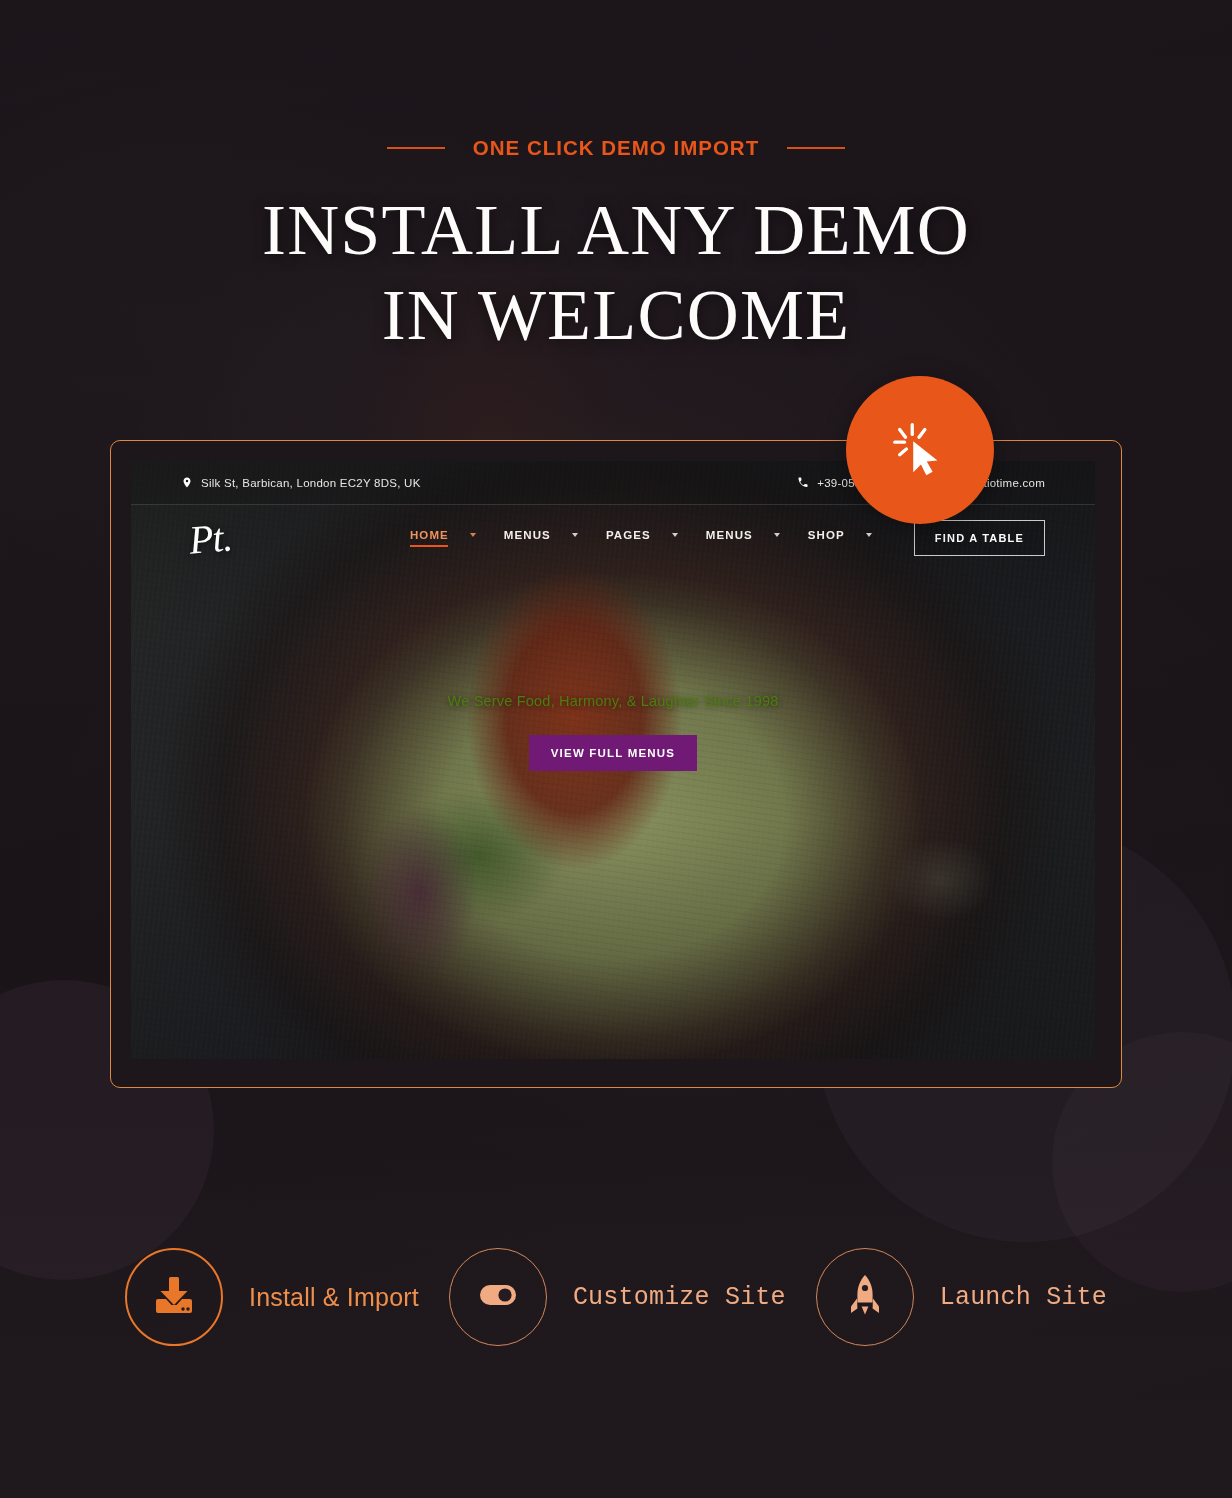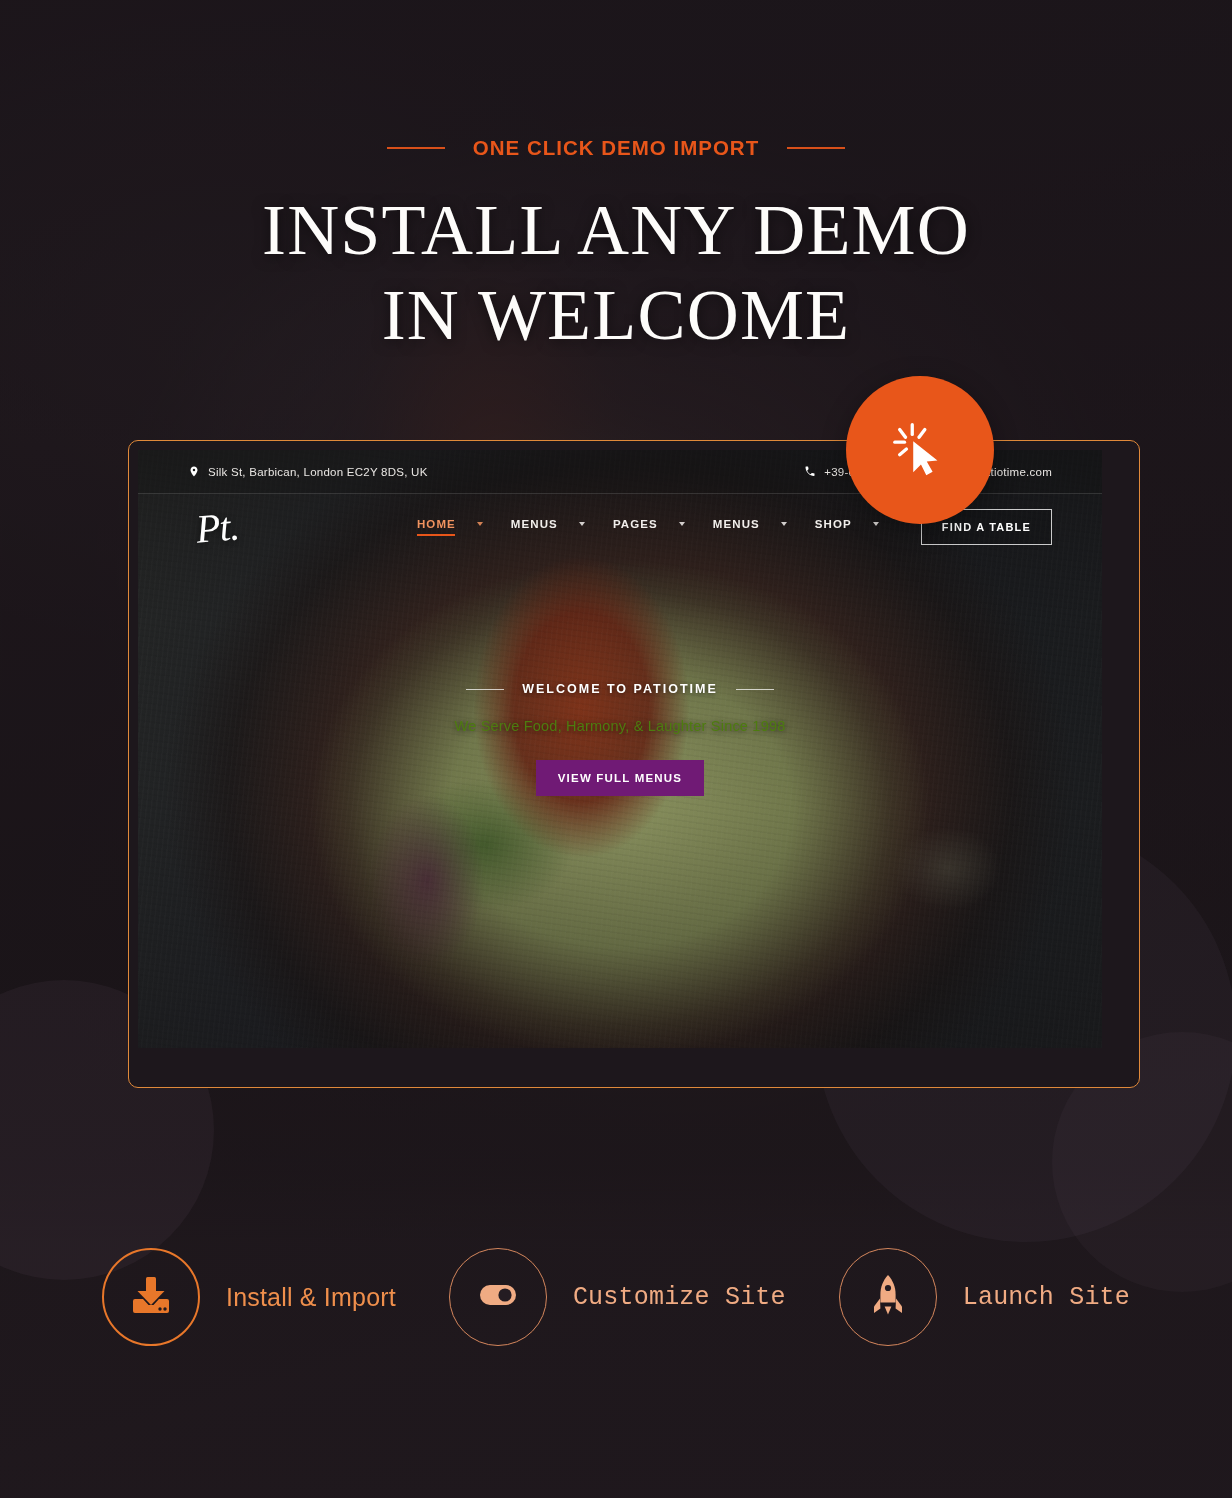--- a/index.html
+++ b/index.html
@@ -80,26 +80,26 @@
     font-size: 72px;
     line-height: 1.18;
     letter-spacing: 1.2px;
     text-shadow: 0 2px 14px rgba(0,0,0,.55);
   }
   .main-title .l2 { display: block; }
 
   
   .frame {
     position: absolute;
-    left: 128px; top: 440px;
+    left: 110px; top: 440px;
     width: 1012px; height: 648px;
     border: 1px solid #e0893a;
     border-radius: 10px;
     background: #1d171c;
-    padding: 9px;
+    padding: 20px;
   }
   .screen {
     position: relative;
     width: 964px; height: 598px;
     overflow: hidden;
     background: #0e1210;
   }
   
   .screen-photo {
     position: absolute; inset: 0;
@@ -252,21 +252,21 @@
   }
   .click-badge svg { width: 62px; height: 62px; }
 
   
   .features {
     position: absolute;
     left: 0; top: 1248px;
     width: 1232px;
     display: flex;
     justify-content: center;
-    gap: 53px;
+    gap: 30px;
     z-index: 10;
   }
   .feature {
     display: flex; align-items: center; gap: 26px;
   }
   .feature-ring {
     width: 98px; height: 98px;
     border-radius: 50%;
     display: flex; align-items: center; justify-content: center;
     flex: 0 0 auto;
@@ -356,25 +356,20 @@
           </div>
           <div class="nav-item">
             <span>SHOP</span>
             <span class="caret"></span>
           </div>
           <div class="find-table-btn">FIND A TABLE</div>
         </div>
       </div>
 
       <div class="hero">
-        <div class="hero-eyebrow-row">
-          <span class="hero-eyebrow-line"></span>
-          <span class="hero-eyebrow">WELCOME TO PATIOTIME</span>
-          <span class="hero-eyebrow-line"></span>
-        </div>
         <div class="hero-sub">We Serve Food, Harmony, &amp; Laughter Since 1998</div>
         <div class="hero-btn">VIEW FULL MENUS</div>
       </div>
     </div>
   </div>
 
   <div class="click-badge">
     <span>
       <svg viewBox="0 0 64 64">
         <g stroke="#ffffff" stroke-width="3.4" stroke-linecap="round">

